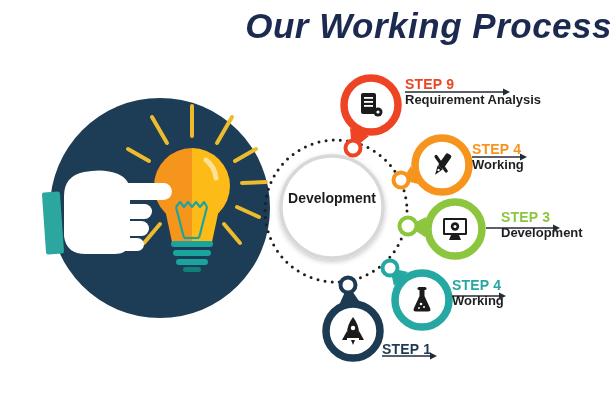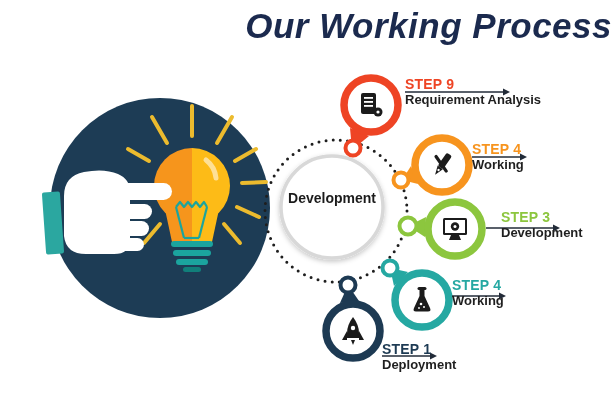--- a/index.html
+++ b/index.html
@@ -190,16 +190,15 @@
   <div class="step-text s3">
     <div class="step-label" style="color: rgb(140, 198, 62);">STEP 3</div>
     <div class="step-name">Development</div>
   </div>
   <div class="step-text s4">
     <div class="step-label" style="color: rgb(37, 168, 162);">STEP 4</div>
     <div class="step-name">Working</div>
   </div>
   <div class="step-text s5">
     <div class="step-label" style="color: rgb(29, 58, 83);">STEP 1</div>
-    <div class="step-name">Deployment</div>
   </div>
 
 </div>
 
 </body></html>

